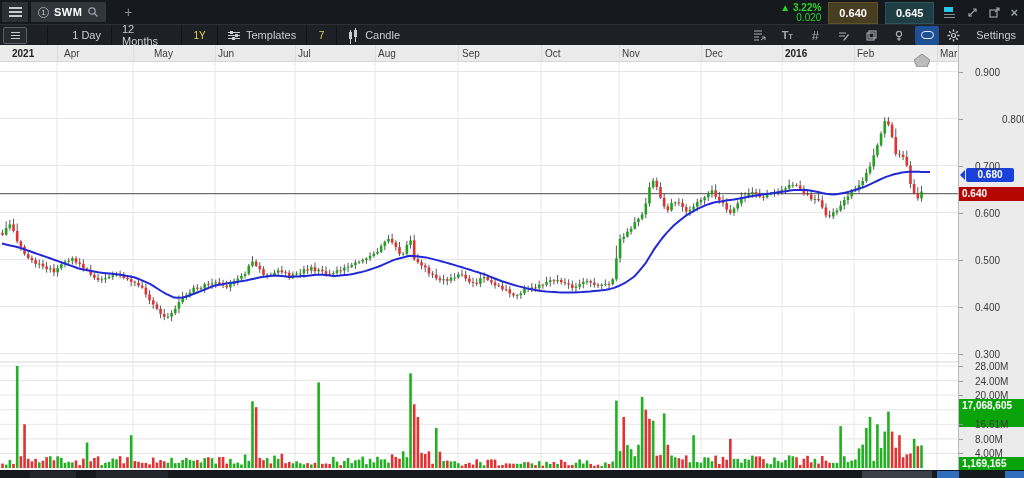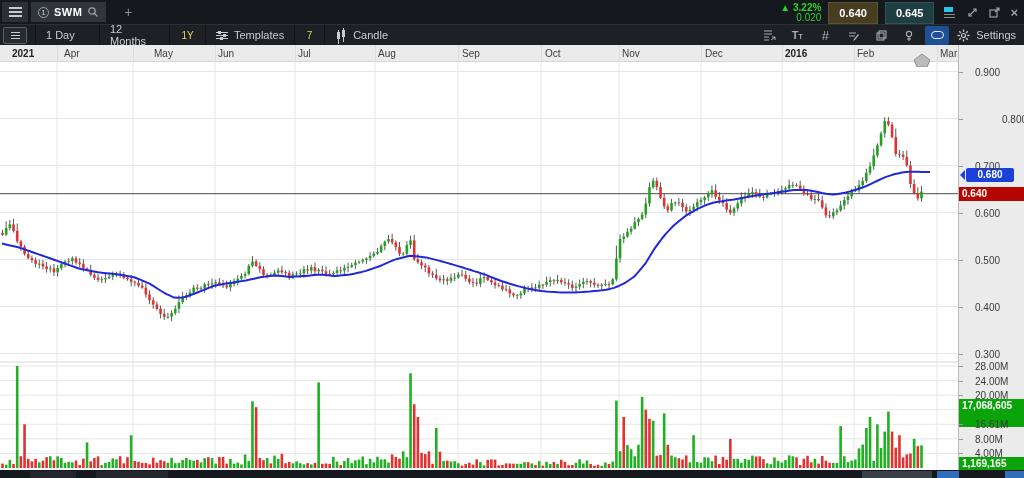--- a/index.html
+++ b/index.html
@@ -53,21 +53,21 @@
   .candle-ic i { position:absolute; border:1px solid #c9ccd0; width:3px; }
   .candle-ic i:nth-child(1){ left:2px; top:3px; height:7px; }
   .candle-ic i:nth-child(2){ left:7px; top:1px; height:7px; }
   .candle-ic i::before { content:""; position:absolute; left:0; top:-3px; width:1px; height:14px; background:#c9ccd0; margin-left:0px; }
   .tb-right { margin-left:auto; display:flex; align-items:center; gap:4px; }
   .tbtn { width:24px; height:19px; display:flex; align-items:center; justify-content:center; color:#a9adb2; }
   .tbtn.active { background:#1d5094; border-radius:2px; }
   .rrect { width:13px; height:8px; border:1px solid #e8ecf2; border-radius:4px; }
   .ttool { font-size:11px; font-weight:bold; color:#a9adb2; }
   .ttool small { font-size:7px; }
-  .settings { display:flex; align-items:center; gap:6px; margin:0 8px 0 4px; color:#c9ccd0; }
+  .settings { display:flex; align-items:center; gap:16px; margin:0 8px 0 4px; color:#c9ccd0; }
 
   
   .monthaxis { position:absolute; left:0; top:45px; width:1024px; height:17px;
                background:#ebebeb; border-bottom:1px solid #d6d6d6; }
   .mlabel { position:absolute; top:3px; font-size:10px; color:#3c3c3c; }
   .mlabel.bold { font-weight:bold; color:#222; }
   .mgridtick { position:absolute; top:0; width:1px; height:17px; background:#dcdcdc; }
   .chartarea { position:absolute; left:0; top:62px; width:958px; height:408px; background:#fff; }
   .rightaxis { position:absolute; left:958px; top:45px; width:66px; height:425px;
                background:#ebebeb; border-left:1px solid #b9b9b9; }
@@ -129,21 +129,21 @@
   </div>
 
   <div class="toolbar">
     <div class="tb-listbtn">
         <span>
           <i></i>
           <i></i>
           <i></i>
         </span>
       </div>
-    <div class="seg" style="margin-left:8px;width:64px;">
+    <div class="seg" style="margin-left:20px;width:64px;justify-content:flex-end;">
         <span>1 Day</span>
       </div>
     <div class="seg" style="width:70px;">
         <span>12 Months</span>
       </div>
     <div class="seg" style="width:36px;justify-content:center;">
         <span class="yellow">1Y</span>
       </div>
     <div class="seg">
       <span class="ic sliders">

